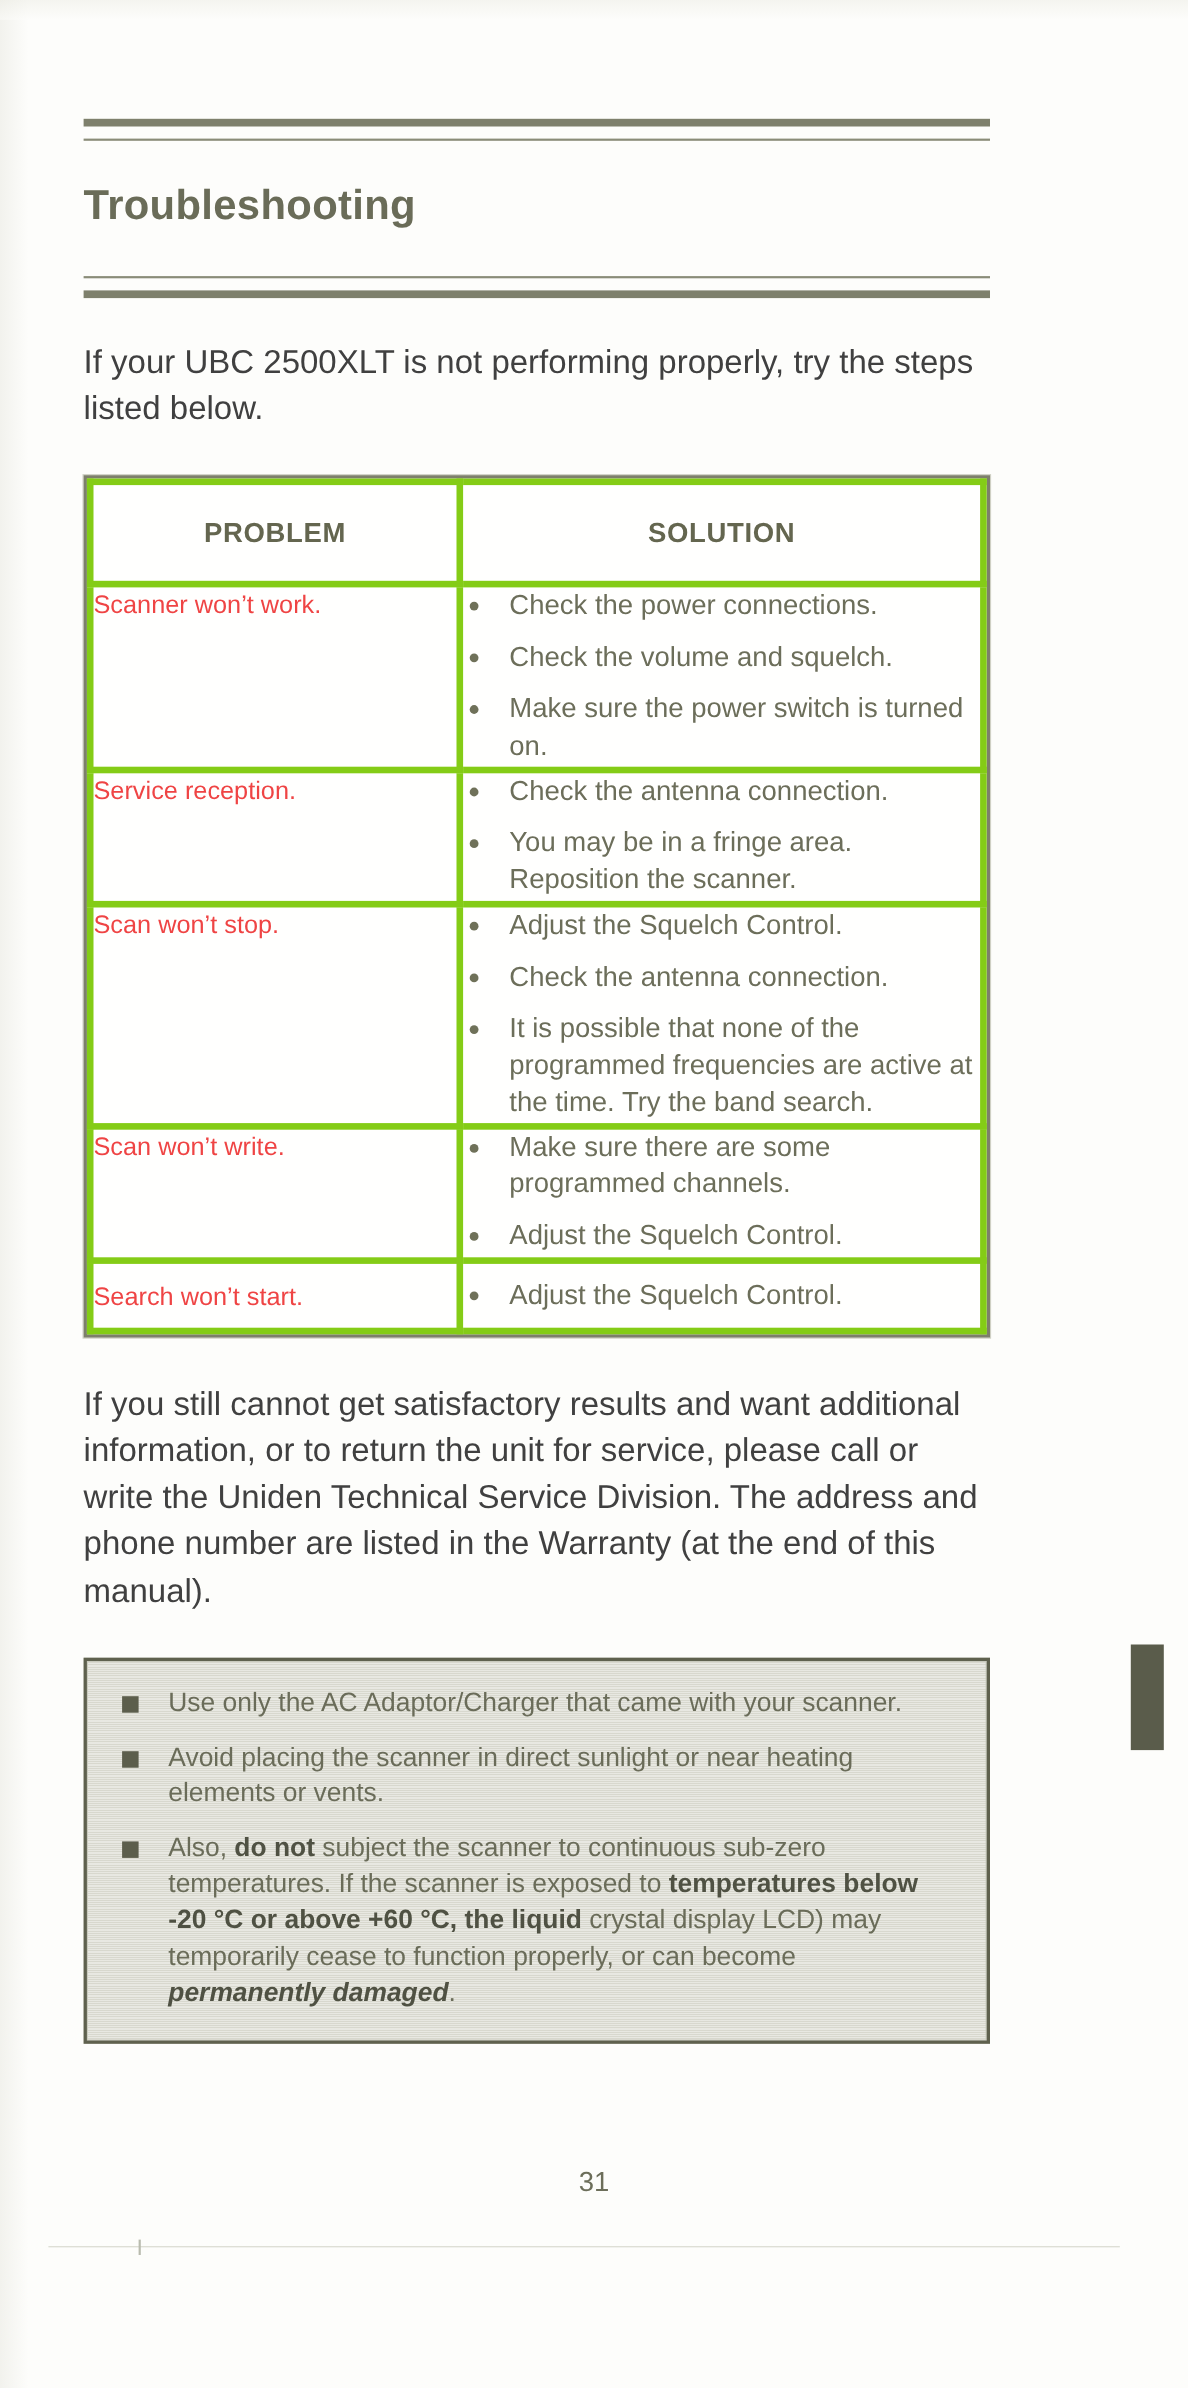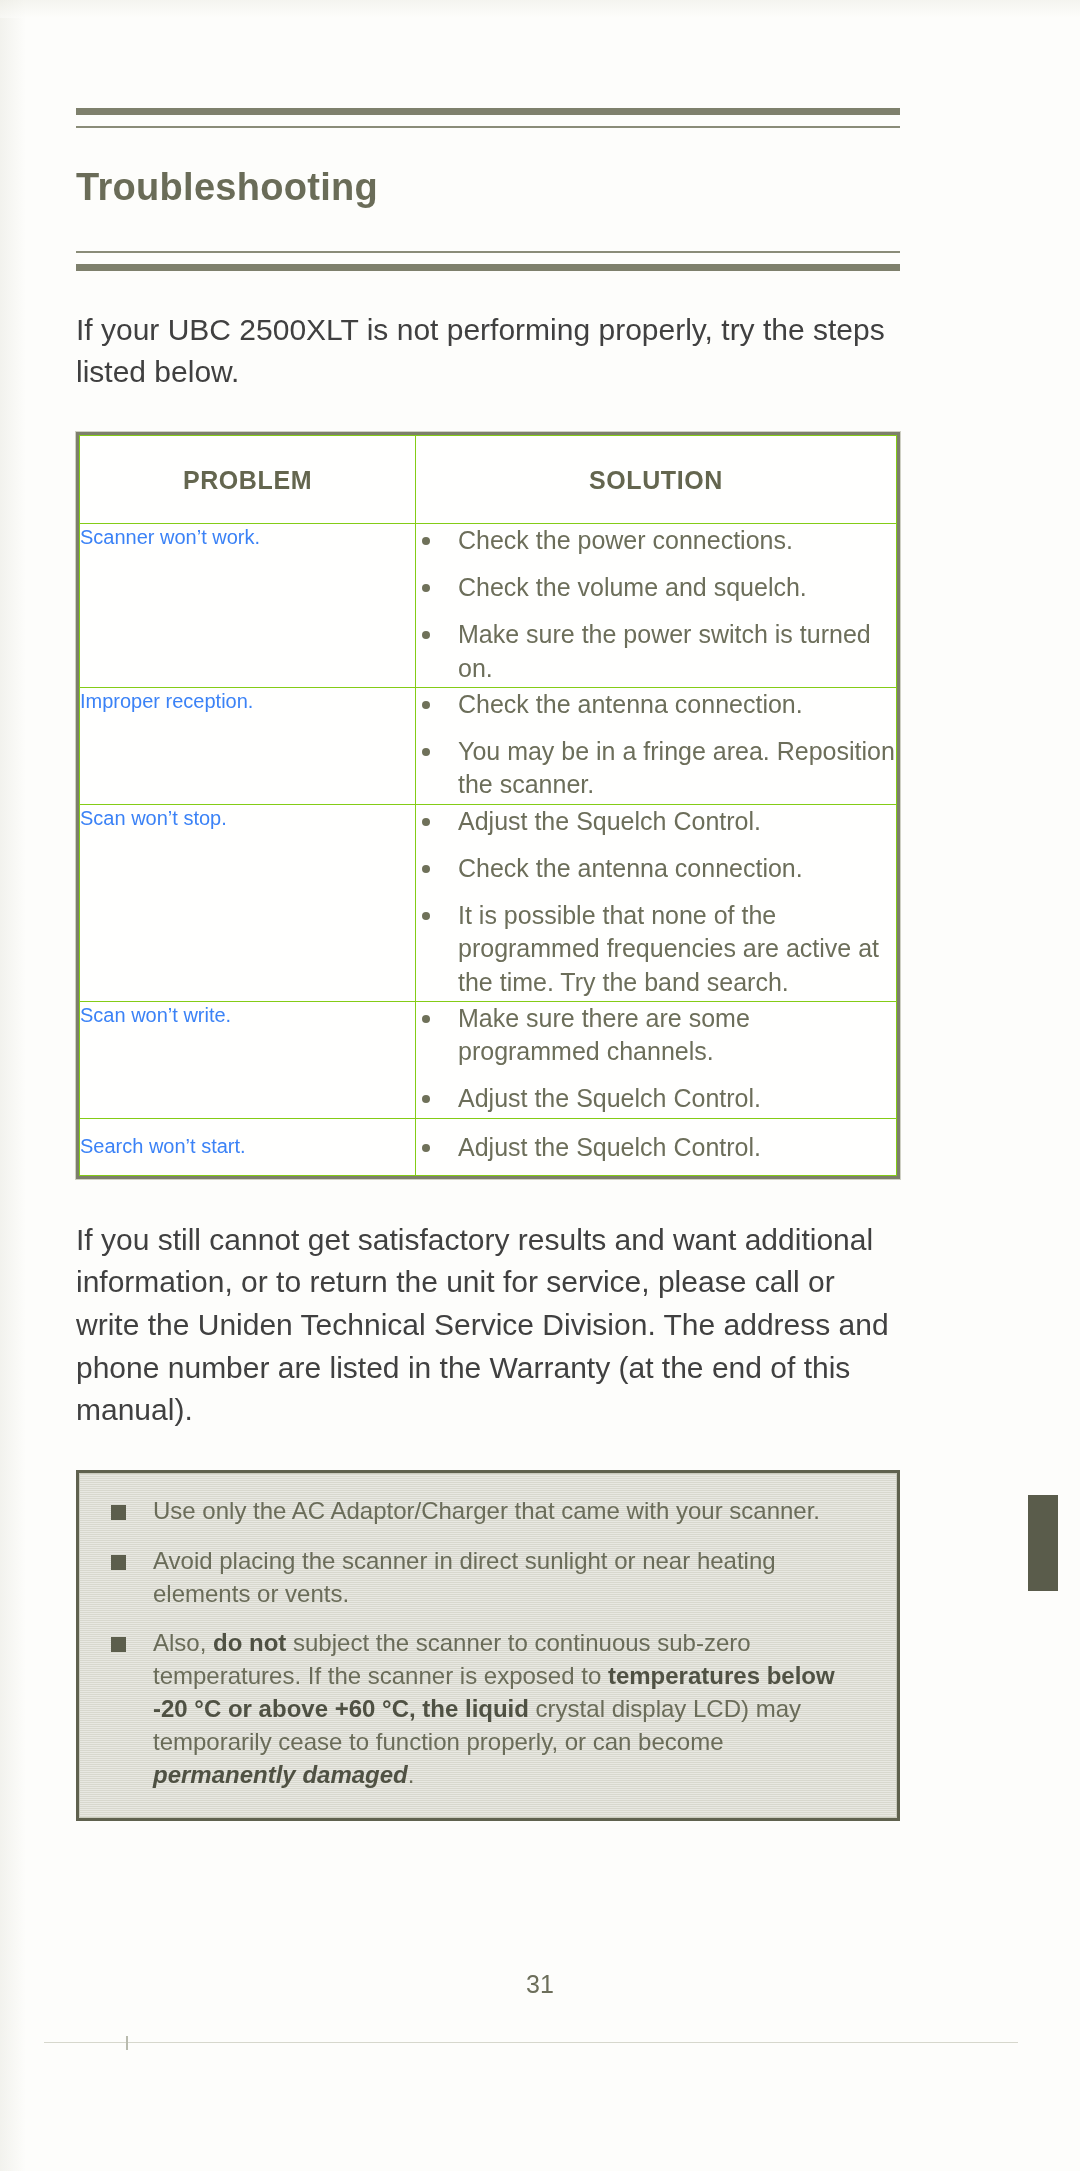--- a/index.html
+++ b/index.html
@@ -85,36 +85,36 @@
   table.ts-table {
     width: 100%;
     border-collapse: collapse;
     table-layout: fixed;
   }
   table.ts-table col.c-problem { width: 336px; }
   table.ts-table col.c-solution { width: auto; }
 
   table.ts-table th,
   table.ts-table td {
-    border: 1px solid #84cc16;
+    border: 6px solid #84cc16;
     vertical-align: top;
     padding: 0;
   }
   table.ts-table thead th {
     text-align: center;
     font-size: 25px;
     font-weight: bold;
     letter-spacing: .6px;
     color: #64664f;
     padding: 30px 6px 28px 6px;
   }
   td.problem-cell {
-    font-size: 20px;
+    font-size: 23px;
     line-height: 1.35;
-    color: #3b82f6;
+    color: #ef4444;
     padding: 17px 10px 16px 18px;
   }
   td.solution-cell {
     padding: 14px 10px 14px 18px;
   }
   ul.sol-list {
     list-style: none;
     margin: 0;
     padding: 0;
   }
@@ -259,21 +259,21 @@
               <td class="problem-cell">Scanner won’t work.</td>
               <td class="solution-cell">
                 <ul class="sol-list">
                   <li>Check the power connections.</li>
                   <li>Check the volume and squelch.</li>
                   <li>Make sure the power switch is turned on.</li>
                 </ul>
               </td>
             </tr>
             <tr>
-              <td class="problem-cell">Improper reception.</td>
+              <td class="problem-cell">Service reception.</td>
               <td class="solution-cell">
                 <ul class="sol-list">
                   <li>Check the antenna connection.</li>
                   <li>You may be in a fringe area. Reposition the scanner.</li>
                 </ul>
               </td>
             </tr>
             <tr>
               <td class="problem-cell">Scan won’t stop.</td>
               <td class="solution-cell">

